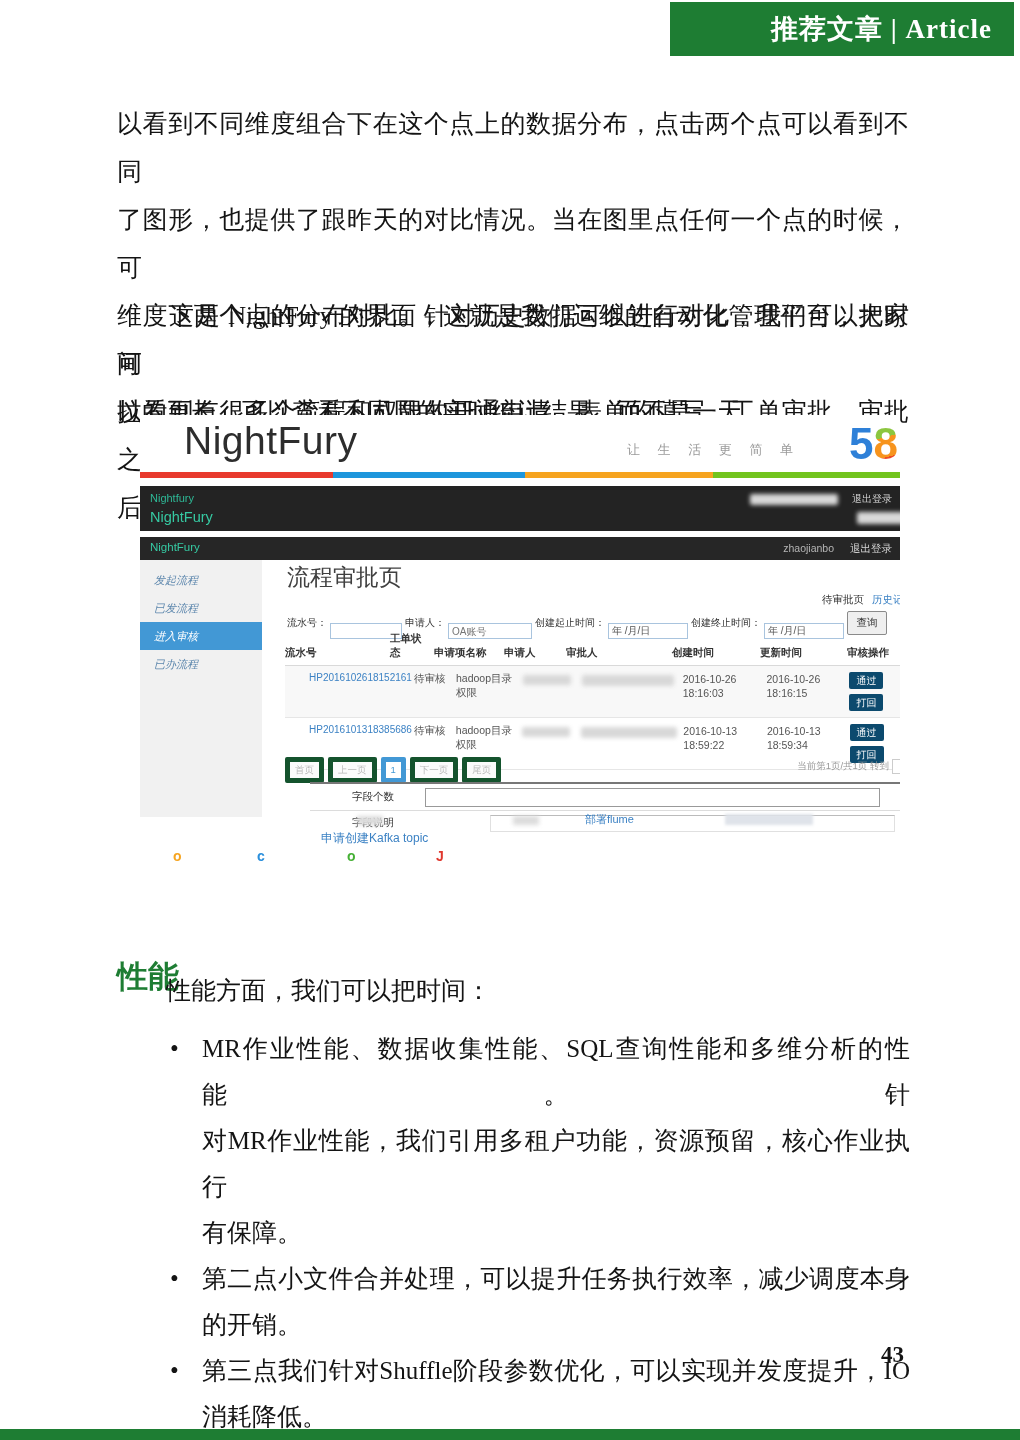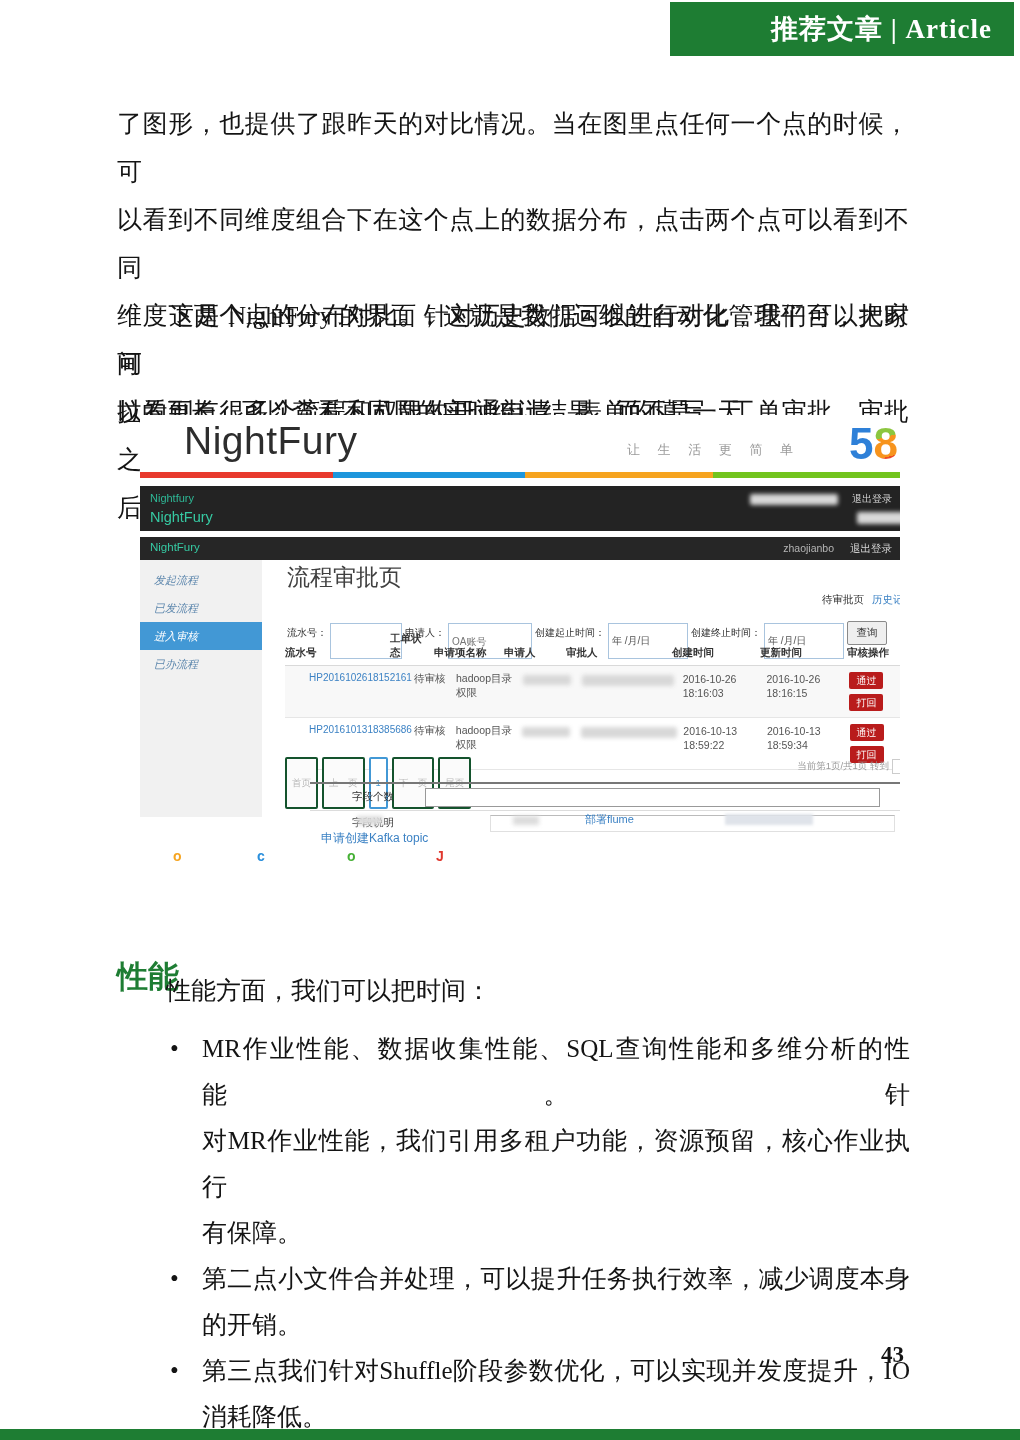--- a/index.html
+++ b/index.html
@@ -55,46 +55,46 @@
   .side-item.selected{background:#4298d5;color:#fff;}
 
   .sh-main{position:absolute;left:145px;top:145px;width:615px;height:307px;}
   .m-title{position:absolute;left:2px;top:2px;font-size:23px;color:#404040;}
   .m-links{position:absolute;top:33px;right:-14px;font-size:10.5px;white-space:nowrap;}
   .m-links .lk-pending{color:#333;margin-right:8px;}
   .m-links .lk-history{color:#3c82c4;}
 
   .m-filter{position:absolute;left:2px;top:47px;width:613px;display:flex;align-items:center;gap:3px;
             font-size:10px;color:#333;white-space:nowrap;}
-  .m-filter input{height:36px;border:1px solid #a9c4de;font-size:10px;padding:0 3px;box-sizing:border-box;color:#555;margin-top:16px;}
+  .m-filter input{height:16px;border:1px solid #a9c4de;font-size:10px;padding:0 3px;box-sizing:border-box;color:#555;margin-top:16px;}
   .f-in1{width:72px;}
   .f-in2{width:84px;}
   .f-date{width:80px;color:#444;}
   .f-btn{width:38px;height:22px;font-size:10.5px;border:1px solid #8a8a8a;background:#efefef;color:#333;
          text-align:center;line-height:20px;border-radius:2px;}
 
   .m-table{position:absolute;left:0;top:72px;width:615px;font-size:10.5px;}
   .t-head{display:flex;align-items:flex-end;border-bottom:1px solid #d9d9d9;font-weight:bold;color:#333;
           padding-bottom:5px;min-height:25px;}
   .t-row{display:flex;border-bottom:1px solid #e6e6e6;color:#555;padding:6px 0;min-height:36px;}
   .t-row.odd{background:#f8f8f8;}
   .c{box-sizing:border-box;padding-right:6px;word-break:break-all;}
   .c1{width:105px;} .c2{width:44px;} .c3{width:70px;} .c4{width:62px;}
   .c5{width:106px;} .c6{width:88px;} .c7{width:87px;} .c8{width:53px;}
   .cell-id{color:#3c82c4;font-size:10px;white-space:nowrap;padding-right:2px;margin-left:24px;}
   .cell-blob4{width:48px;height:10px;margin-top:3px;}
   .cell-blob5a{width:92px;height:11px;margin-top:3px;}
   .cell-blob5b{width:96px;height:11px;margin-top:3px;}
   .dt{line-height:14px;}
   .btn-col{display:flex;flex-direction:column;gap:5px;align-items:flex-start;}
-  .btn-blue{width:34px;height:17px;line-height:17px;text-align:center;background:#b91c1c;color:#fff;
+  .btn-blue{width:34px;height:17px;line-height:17px;text-align:center;background:#0c4a6e;color:#fff;
             font-size:10px;border-radius:2px;}
 
   .m-pag{position:absolute;left:0;top:197px;width:615px;height:18px;display:flex;gap:4px;font-size:9.5px;}
-  .pg-btn{padding:16px 5px;height:16px;line-height:15px;border:2px solid #14532d;color:#b9b9b9;background:#fbfbfb;border-radius:2px;}
+  .pg-btn{padding:0 5px;height:16px;line-height:15px;border:5px solid #14532d;color:#b9b9b9;background:#fbfbfb;border-radius:2px;}
   .pg-btn.current{border-color:#4298d5;color:#4298d5;background:#fff;}
   .pg-info{position:absolute;right:-10px;top:2px;color:#999;display:flex;align-items:center;gap:3px;white-space:nowrap;}
   .pg-box{width:16px;height:13px;border:1px solid #ccc;background:#fff;}
 
   .m-form{position:absolute;left:25px;top:222px;width:590px;border-top:2px solid #777;}
   .form-row{display:flex;align-items:center;}
   .row-a{height:26px;border-bottom:1px solid #dcdcdc;}
   .row-b{height:24px;}
   .f-label{width:115px;padding-left:42px;box-sizing:border-box;font-size:10.5px;color:#333;}
   .fc-input{width:455px;height:19px;border:1px solid #999;box-sizing:border-box;}
@@ -128,22 +128,22 @@
 </head>
 <body>
 
 <div class="page">
 
   <div class="banner">
     <span class="banner-label">推荐文章 | Article</span>
   </div>
 
   <div class="para p1">
+    <div class="jl">以看到不同维度组合下在这个点上的数据分布，点击两个点可以看到不同</div>
     <div class="jl">了图形，也提供了跟昨天的对比情况。当在图里点任何一个点的时候，可</div>
-    <div class="jl">以看到不同维度组合下在这个点上的数据分布，点击两个点可以看到不同</div>
     <div class="jl">维度下两个点的分布对比。针对历史数据可以进行对比，我们可以把时间</div>
     <div>拉的更长，可以查看不同周的实时统计结果，而不是一天。</div>
   </div>
 
   <div class="para p2">
     <div class="jl ind">这是 NightFury 的界面，这就是我们运维的自动化管理平台，大家可</div>
     <div class="jl">以看到有很多个流程和权限的开通申请，表单的填写、工单审批，审批之</div>
     <div>后的一些流程全部是自动化的。</div>
   </div>
 

